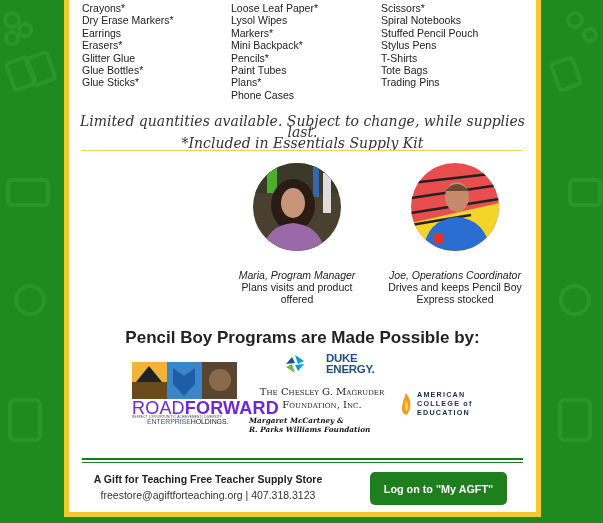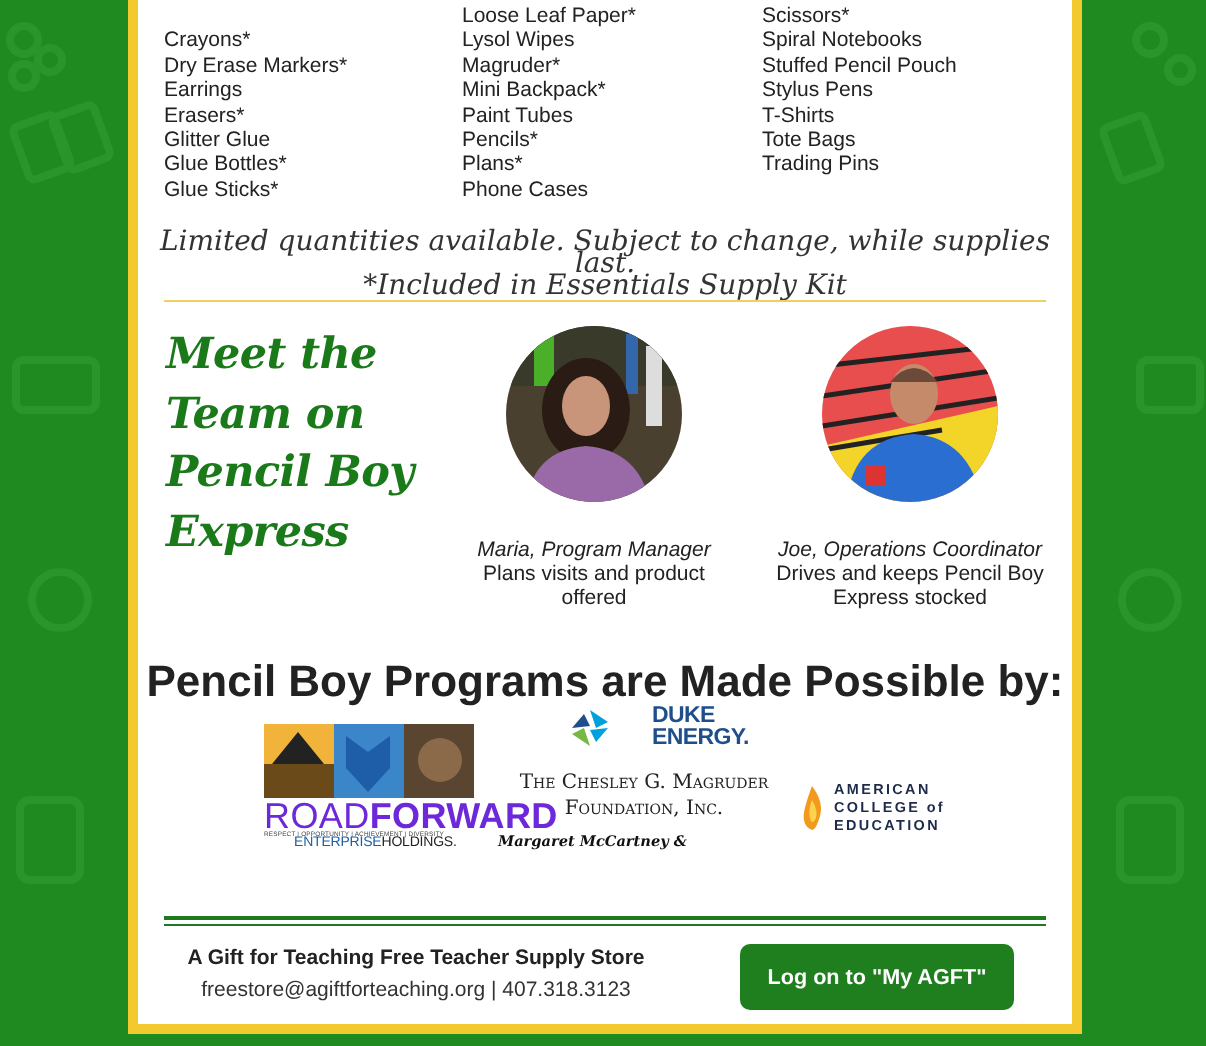--- a/index.html
+++ b/index.html
@@ -16,21 +16,21 @@
     background: #ffffff;
     border-left: 5px solid #f3c92f;
     border-right: 5px solid #f3c92f;
     border-bottom: 5px solid #f3c92f;
   }
   .supply-list {
     position: absolute; left: 13px; top: 12px; width: 450px;
     display: flex; font-size: 10.5px; color: #222; line-height: 12.4px;
   }
   .supply-col { display: flex; flex-direction: column; }
-  .supply-col.c1 { width: 149px; justify-content: flex-end; }
+  .supply-col.c1 { width: 149px; }
   .supply-col.c2 { width: 150px; }
   .notes {
     position: absolute; left: 0; right: 0; top: 126px; text-align: center;
     font-family: "DejaVu Serif", serif; font-style: italic; font-size: 14px;
     color: #333; line-height: 11px;
   }
   .hr-yellow {
     position: absolute; left: 13px; right: 13px; top: 160px;
     height: 1px; background: #f0d060;
   }
@@ -41,21 +41,21 @@
   }
   .member { position: absolute; text-align: center; font-size: 10.5px; color: #222; line-height: 12.2px; }
   .member .avatar {
     width: 88px; height: 88px; border-radius: 50%; margin: 0 auto; overflow: hidden; position: relative;
   }
   .member .role { font-style: italic; margin-top: 18px; }
   .m1 { left: 158px; top: 173px; width: 140px; }
   .m2 { left: 306px; top: 173px; width: 160px; }
   .sponsor-title {
     position: absolute; left: 0; right: 0; top: 338px; text-align: center;
-    font-weight: bold; font-size: 22px; color: #222;
+    font-weight: bold; font-size: 17px; color: #222;
   }
   .logo { position: absolute; }
   .road { left: 63px; top: 372px; width: 104px; }
   .road .tiles { display: flex; height: 37px; }
   .road .tiles div { flex: 1; position: relative; }
   .road .word { font-size: 18px; letter-spacing: 0.2px; color: #6d28d9; margin-top: 2px; line-height: 14px; }
   .road .word b { font-weight: bold; }
   .road .tag { font-size: 3.2px; color: #444; letter-spacing: 0.1px; line-height: 5px; }
   .enterprise { left: 78px; top: 428px; font-size: 7px; color: #1c5e9e; letter-spacing: -0.1px; }
   .enterprise b { color: #222; font-weight: normal; }
@@ -113,45 +113,44 @@
       <span>Dry Erase Markers*</span>
       <span>Earrings</span>
       <span>Erasers*</span>
       <span>Glitter Glue</span>
       <span>Glue Bottles*</span>
       <span>Glue Sticks*</span>
     </div>
     <div class="supply-col c2">
       <span>Loose Leaf Paper*</span>
       <span>Lysol Wipes</span>
-      <span>Magruder*</span>
+      <span>Markers*</span>
       <span>Mini Backpack*</span>
+      <span>Pencils*</span>
       <span>Paint Tubes</span>
-      <span>Pencils*</span>
       <span>Plans*</span>
       <span>Phone Cases</span>
     </div>
     <div class="supply-col c3">
       <span>Scissors*</span>
       <span>Spiral Notebooks</span>
       <span>Stuffed Pencil Pouch</span>
       <span>Stylus Pens</span>
       <span>T-Shirts</span>
       <span>Tote Bags</span>
       <span>Trading Pins</span>
     </div>
   </div>
 
   <div class="notes">
     <div>Limited quantities available. Subject to change, while supplies last.</div>
     <div>*Included in Essentials Supply Kit</div>
   </div>
   <div class="hr-yellow"></div>
 
-  <div class="team-title">Meet the Team on Pencil Boy Express</div>
 
   <div class="member m1">
     <div class="avatar">
       <svg width="88" height="88" viewBox="0 0 88 88">
         <rect width="88" height="88" fill="#4a4030"></rect>
         <rect x="0" y="0" width="88" height="30" fill="#3a3a2a"></rect>
         <rect x="14" y="4" width="10" height="26" fill="#4caf2a"></rect>
         <rect x="60" y="4" width="6" height="30" fill="#3366aa"></rect>
         <rect x="70" y="10" width="8" height="40" fill="#ddd"></rect>
         <ellipse cx="40" cy="42" rx="22" ry="26" fill="#2a1c14"></ellipse>
@@ -224,20 +223,21 @@
       </div>
   </div>
 
   <div class="logo magruder">
     <div>The Chesley G. Magruder</div>
     <div>Foundation, Inc.</div>
   </div>
 
   <div class="logo mccartney">
     <div>Margaret McCartney &amp;</div>
+    <div>R. Parks Williams Foundation</div>
   </div>
 
   <div class="logo ace">
     <svg width="14" height="24">
       <path d="M7 1 Q13 9 11 16 Q9 23 7 23 Q2 21 3 14 Q4 9 7 1 Z" fill="#f39a1e"></path>
       <path d="M7 8 Q10 13 9 17 Q7 21 6 17 Q5 13 7 8 Z" fill="#fcd34d"></path>
     </svg>
     <div class="txt">
         <div>AMERICAN</div>
         <div>COLLEGE of</div>

